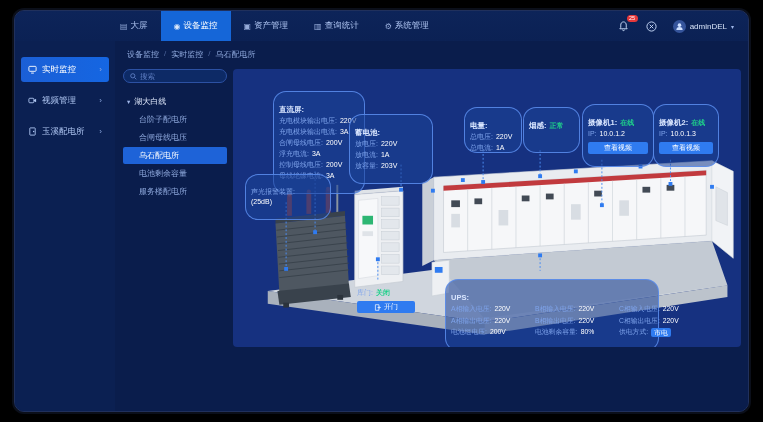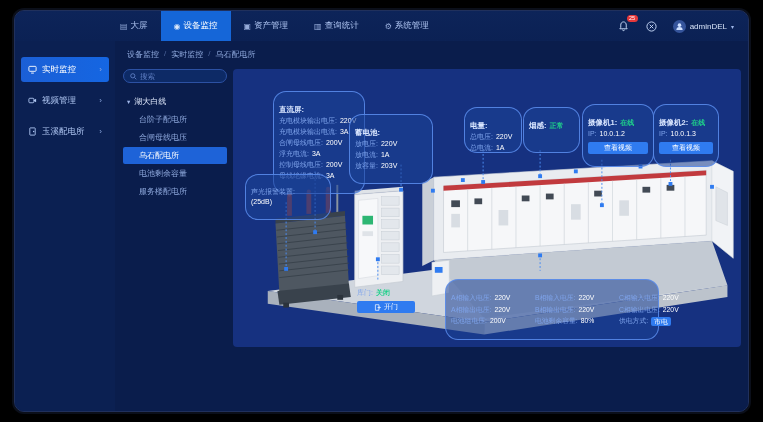--- a/index.html
+++ b/index.html
@@ -419,20 +419,21 @@
         <button class="btn-blue">
           <svg width="7" height="7" viewBox="0 0 10 10">
                 <path d="M2 1 h5 v8 h-5 z" fill="none" stroke="#fff" stroke-width="1"></path>
                 <path d="M5 5 h4 M7.5 3.5 L9 5 L7.5 6.5" stroke="#fff" stroke-width="1" fill="none"></path>
               </svg>
           <span>开门</span>
         </button>
       </div>
 
       <div class="panel ups-panel">
+        <div class="ptitle">UPS:</div>
         <div class="ups-grid">
           <div class="prow">
                 <span class="plabel">A相输入电压:</span>
                 <span class="pvalue">220V</span>
               </div>
           <div class="prow">
                 <span class="plabel">B相输入电压:</span>
                 <span class="pvalue">220V</span>
               </div>
           <div class="prow">

